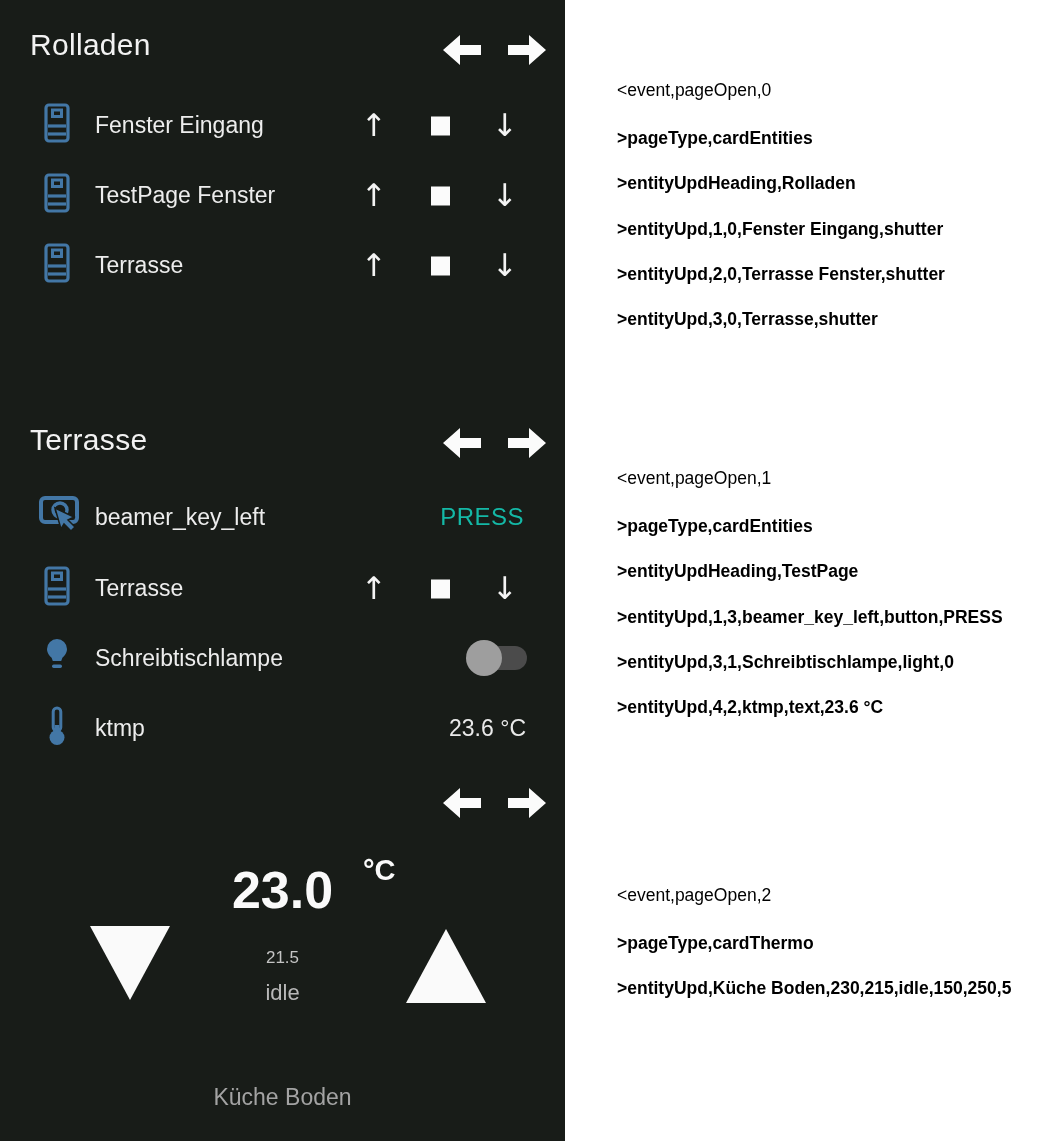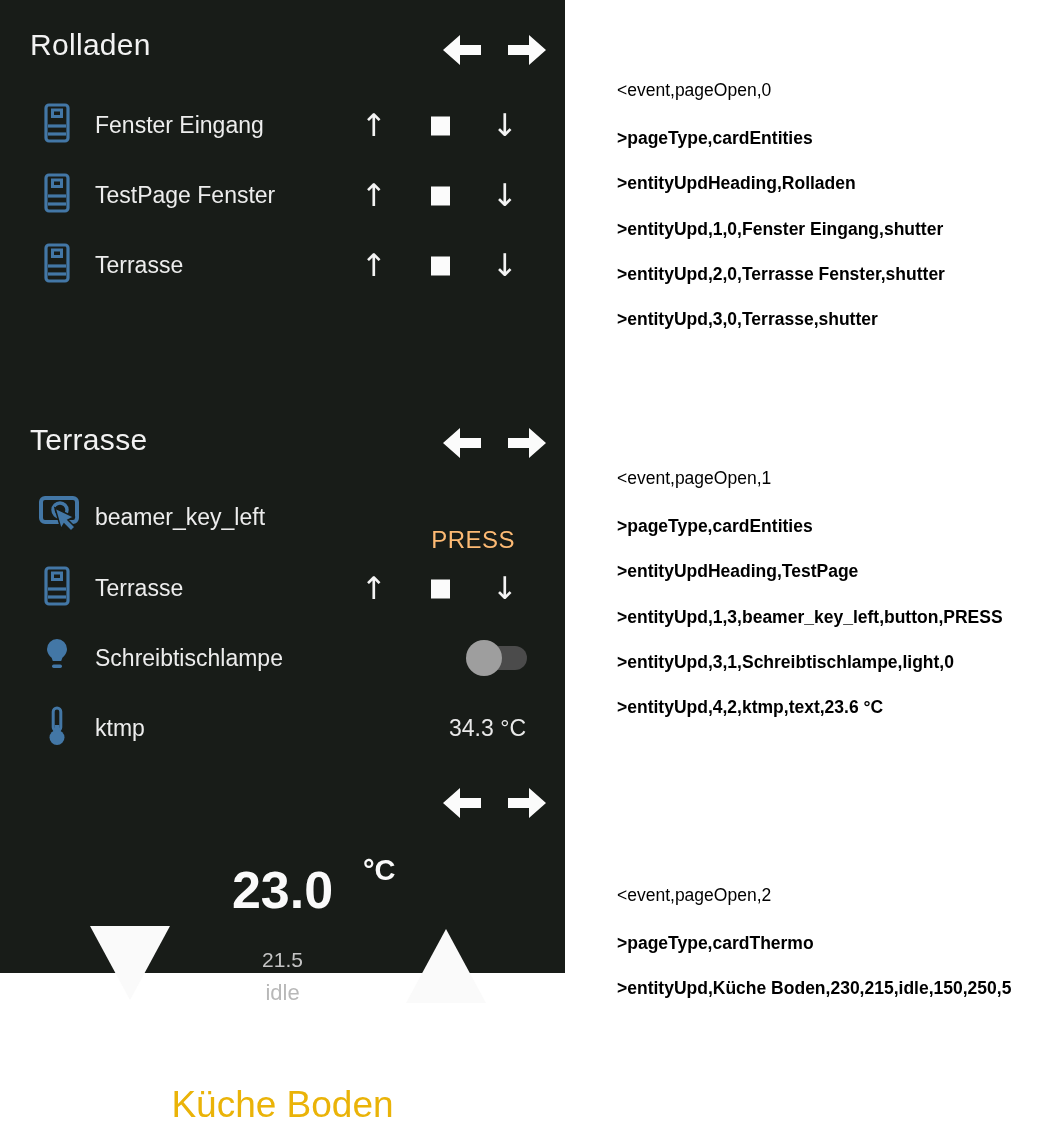--- a/index.html
+++ b/index.html
@@ -2,21 +2,21 @@
 <html><head>
 <meta charset="utf-8">
 <style>
   * { margin:0; padding:0; box-sizing:border-box; }
   html,body { width:1045px; height:1141px; }
   body {
     position:relative; background:#ffffff; overflow:hidden;
     font-family:"Liberation Sans", sans-serif;
   }
   .panel {
-    position:absolute; left:0; top:0; width:565px; height:973px;
+    position:absolute; left:0; top:0; width:565px; height:1141px;
     background:#181c18;
   }
   .heading {
     position:absolute; left:30px; color:#f2f2f2;
     font-size:30px; font-weight:400; letter-spacing:0.3px;
   }
   .nav { position:absolute; left:443px; display:flex; gap:27px; }
   .nav svg { display:block; cursor:pointer; }
   .row { position:absolute; left:0; width:565px; height:44px;padding-left:47px; }
   .icon { position:absolute; left:44px; top:50%; transform:translateY(-50%); }
@@ -29,22 +29,22 @@
   .ctl {
     position:absolute; top:50%; transform:translateY(-50%);
     color:#f4f4f4; font-size:31px; line-height:31px;
     font-family:"DejaVu Sans", sans-serif; cursor:pointer; text-align:center; width:34px;
   }
   .ctl-up   { left:357px; }
   .ctl-stop { left:423px; }
   .ctl-down { left:488px; }
   .stopbox { display:inline-block; width:19px; height:19px; background:#fbfbfb; margin-top:6px; }
   .press {
-    position:absolute; right:50px; top:50%; transform:translateY(-50%);
-    color:#fdba74; font-size:24px; letter-spacing:0.5px; cursor:pointer;margin-top:23px;
+    position:absolute; right:41px; top:50%; transform:translateY(-50%);
+    color:#14b8a6; font-size:24px; letter-spacing:0.5px; cursor:pointer;
   }
   .value {
     position:absolute; right:39px; top:50%; transform:translateY(-50%);
     color:#e9e9e9; font-size:23px; white-space:nowrap;
   }
   .toggle {
     position:absolute; right:38px; top:50%; transform:translateY(-50%);
     width:59px; height:24px; border-radius:12px; background:#4b4b4b; cursor:pointer;
   }
   .knob {
@@ -56,29 +56,29 @@
     position:absolute; left:0; top:852px; width:565px; text-align:center;
     color:#fafafa; font-size:52px; line-height:76px; font-weight:700;
   }
   .temp-unit {
     position:absolute; left:363px; top:854px;
     color:#fafafa; font-size:29px; font-weight:700;
   }
   .tri { position:absolute; cursor:pointer; }
   .target-temp {
     position:absolute; left:0; top:948px; width:565px; text-align:center;
-    color:#c4c4c4; font-size:21px;
+    color:#c4c4c4; font-size:17px;
   }
   .thermo-state {
     position:absolute; left:0; top:980px; width:565px; text-align:center;
     color:#b8b8b8; font-size:22px;
   }
   .thermo-title {
     position:absolute; left:0; top:1084px; width:565px; text-align:center;
-    color:#eab308; font-size:37px;
+    color:#a3a3a3; font-size:23px;
   }
   
   .log-block { position:absolute; left:617px; width:425px; color:#000; }
   .log-event { font-size:17.5px; font-weight:400; margin-bottom:25px; white-space:nowrap; }
   .log-lines div { font-size:17.5px; font-weight:700; line-height:24.3px; white-space:nowrap;margin-top:21px; }
 </style>
 </head>
 <body>
 
 <div class="panel">
@@ -190,21 +190,21 @@
 
   <div class="row" style="top:706px">
     <span class="icon narrow">
       <svg width="18" height="40" viewBox="0 0 18 40">
         <rect x="5.2" y="2" width="7.6" height="23" rx="3.8" fill="none" stroke="#4377a6" stroke-width="3"></rect>
         <rect x="6.6" y="19" width="4.8" height="12" fill="#4377a6"></rect>
         <circle cx="9" cy="31.5" r="7.5" fill="#4377a6"></circle>
       </svg>
     </span>
     <span class="label">ktmp</span>
-    <span class="value">34.3 °C</span>
+    <span class="value">23.6 °C</span>
   </div>
 
   <div class="nav" style="top:786px">
     <svg width="38" height="34" viewBox="0 0 38 34">
       <path d="M17 2 L17 12 L38 12 L38 22 L17 22 L17 32 L0 17 Z" fill="#fbfbfb"></path>
     </svg>
     <svg width="38" height="34" viewBox="0 0 38 34">
       <path d="M21 2 L38 17 L21 32 L21 22 L0 22 L0 12 L21 12 Z" fill="#fbfbfb"></path>
     </svg>
   </div>

